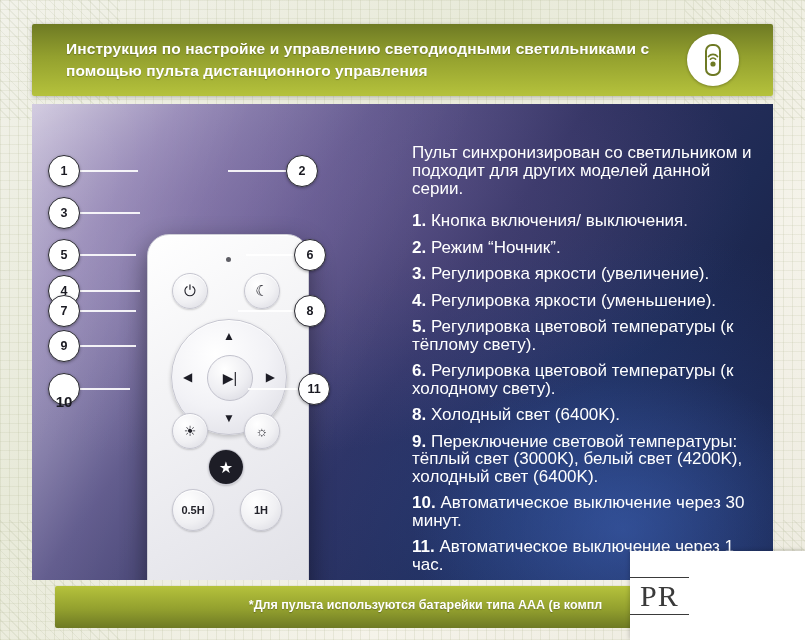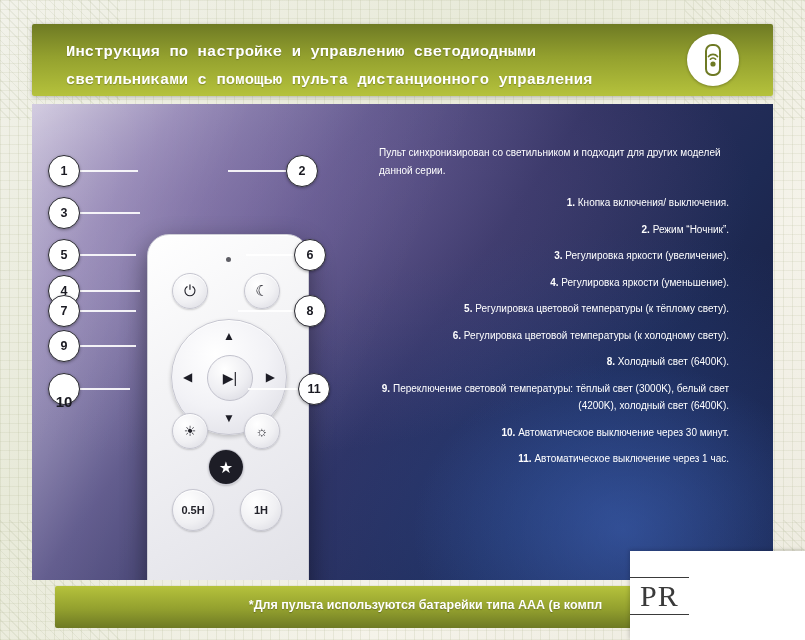--- a/index.html
+++ b/index.html
@@ -30,24 +30,23 @@
 
   
   .header{
     position:absolute;left:32px;top:24px;width:741px;height:72px;
     background:linear-gradient(180deg,#6e7a24 0%,#93a02e 45%,#b5c23c 100%);
     border-radius:2px;
     box-shadow:0 1px 4px rgba(0,0,0,.25);
   }
   .header-title{
     position:absolute;left:34px;top:14px;width:600px;
-    color:#ffffff;font-size:15.5px;font-weight:bold;line-height:28px;
+    color:#ffffff;font-size:15.5px;font-weight:bold;line-height:22px;
     letter-spacing:.1px;
     text-shadow:0 1px 1px rgba(0,0,0,.25);
-    font-family:Liberation Mono, monospace;
   }
   .header-badge{
     position:absolute;right:34px;top:10px;width:52px;height:52px;border-radius:50%;
     background:#ffffff;display:flex;align-items:center;justify-content:center;
     box-shadow:0 1px 3px rgba(0,0,0,.3);
   }
 
   
   .panel{
     position:absolute;left:32px;top:104px;width:741px;height:476px;
@@ -134,25 +133,25 @@
     position:absolute;width:30px;height:30px;border-radius:50%;
     background:#ffffff;border:1.5px solid #2b2b33;
     display:flex;align-items:center;justify-content:center;
     font-size:12.5px;font-weight:bold;color:#1a1a22;
     box-shadow:0 1px 3px rgba(0,0,0,.35);
   }
   .lead{position:absolute;height:1.5px;background:#ffffff;opacity:.9;}
 
   
   .textcol{
-    position:absolute;left:347px;top:40px;width:350px;
-    color:#ffffff;font-size:10px;line-height:17.5px;
+    position:absolute;left:380px;top:40px;width:350px;
+    color:#ffffff;font-size:17px;line-height:17.5px;
   }
   .intro{margin-bottom:14px;line-height:18px;}
-  .item{margin-bottom:9px;text-align:right;}
+  .item{margin-bottom:9px;}
   .item b{font-weight:bold;}
 
   
   .logobox{
     position:absolute;right:0;bottom:0;width:175px;height:89px;background:#ffffff;
     display:flex;align-items:center;justify-content:flex-start;
     box-shadow:-1px -1px 4px rgba(0,0,0,.18);
   }
   .logobox .lg{
     font-family:"Liberation Serif", serif;

